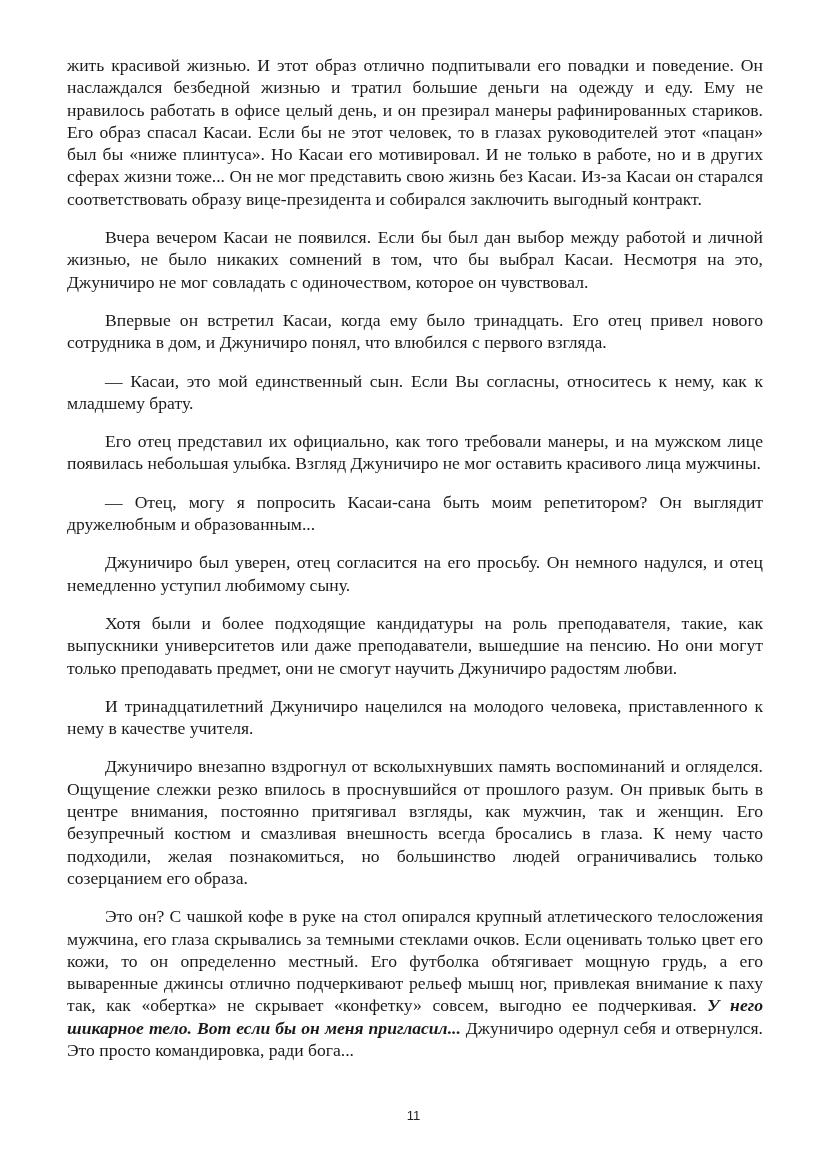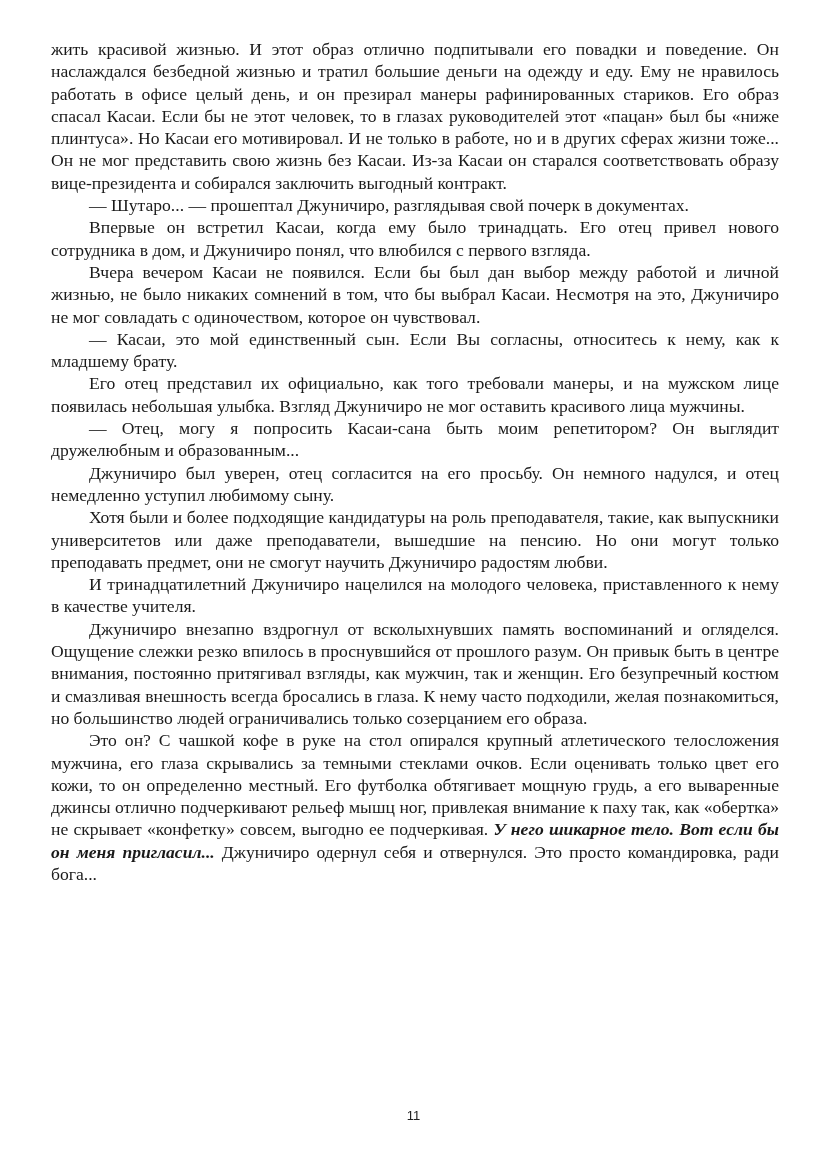--- a/index.html
+++ b/index.html
@@ -8,41 +8,40 @@
     position: absolute;
     left: 51px;
     top: 38px;
     width: 728px;
     font-family: "Liberation Serif", serif;
     font-size: 17.6px;
     line-height: 22.3px;
     color: #1a1a1a;
     text-align: justify;
   }
-  .page p { margin: 0; text-indent: 38px; }
+  .page p { margin: 16px; text-indent: 38px; }
   .page p.noindent { text-indent: 0; }
   .page em { font-style: italic; font-weight: bold; }
   .page-number {
     position: absolute;
     left: 0; width: 827px;
     top: 1108px;
     text-align: center;
     font-family: "Liberation Sans", sans-serif;
     font-size: 13px;
     color: #222;
   }
 </style>
 </head>
 <body>
 
 <div class="page">
   <p class="noindent">жить красивой жизнью. И этот образ отлично подпитывали его повадки и поведение. Он наслаждался безбедной жизнью и тратил большие деньги на одежду и еду. Ему не нравилось работать в офисе целый день, и он презирал манеры рафинированных стариков. Его образ спасал Касаи. Если бы не этот человек, то в глазах руководителей этот «пацан» был бы «ниже плинтуса». Но Касаи его мотивировал. И не только в работе, но и в других сферах жизни тоже... Он не мог представить свою жизнь без Касаи. Из-за Касаи он старался соответствовать образу вице-президента и собирался заключить выгодный контракт.</p>
-  <p>— Шутаро... — прошептал Джуничиро, разглядывая свой почерк в документах.</p>
+  <p>Вчера вечером Касаи не появился. Если бы был дан выбор между работой и личной жизнью, не было никаких сомнений в том, что бы выбрал Касаи. Несмотря на это, Джуничиро не мог совладать с одиночеством, которое он чувствовал.</p>
   <p>Впервые он встретил Касаи, когда ему было тринадцать. Его отец привел нового сотрудника в дом, и Джуничиро понял, что влюбился с первого взгляда.</p>
-  <p>Вчера вечером Касаи не появился. Если бы был дан выбор между работой и личной жизнью, не было никаких сомнений в том, что бы выбрал Касаи. Несмотря на это, Джуничиро не мог совладать с одиночеством, которое он чувствовал.</p>
   <p>— Касаи, это мой единственный сын. Если Вы согласны, относитесь к нему, как к младшему брату.</p>
   <p>Его отец представил их официально, как того требовали манеры, и на мужском лице появилась небольшая улыбка. Взгляд Джуничиро не мог оставить красивого лица мужчины.</p>
   <p>— Отец, могу я попросить Касаи-сана быть моим репетитором? Он выглядит дружелюбным и образованным...</p>
   <p>Джуничиро был уверен, отец согласится на его просьбу. Он немного надулся, и отец немедленно уступил любимому сыну.</p>
   <p>Хотя были и более подходящие кандидатуры на роль преподавателя, такие, как выпускники университетов или даже преподаватели, вышедшие на пенсию. Но они могут только преподавать предмет, они не смогут научить Джуничиро радостям любви.</p>
   <p>И тринадцатилетний Джуничиро нацелился на молодого человека, приставленного к нему в качестве учителя.</p>
   <p>Джуничиро внезапно вздрогнул от всколыхнувших память воспоминаний и огляделся. Ощущение слежки резко впилось в проснувшийся от прошлого разум. Он привык быть в центре внимания, постоянно притягивал взгляды, как мужчин, так и женщин. Его безупречный костюм и смазливая внешность всегда бросались в глаза. К нему часто подходили, желая познакомиться, но большинство людей ограничивались только созерцанием его образа.</p>
   <p><span>Это он? С чашкой кофе в руке на стол опирался крупный атлетического телосложения мужчина, его глаза скрывались за темными стеклами очков. Если оценивать только цвет его кожи, то он определенно местный. Его футболка обтягивает мощную грудь, а его вываренные джинсы отлично подчеркивают рельеф мышц ног, привлекая внимание к паху так, как «обертка» не скрывает «конфетку» совсем, выгодно ее подчеркивая. </span><em>У него шикарное тело. Вот если бы он меня пригласил...</em><span> Джуничиро одернул себя и отвернулся. Это просто командировка, ради бога...</span></p>
 </div>
 

